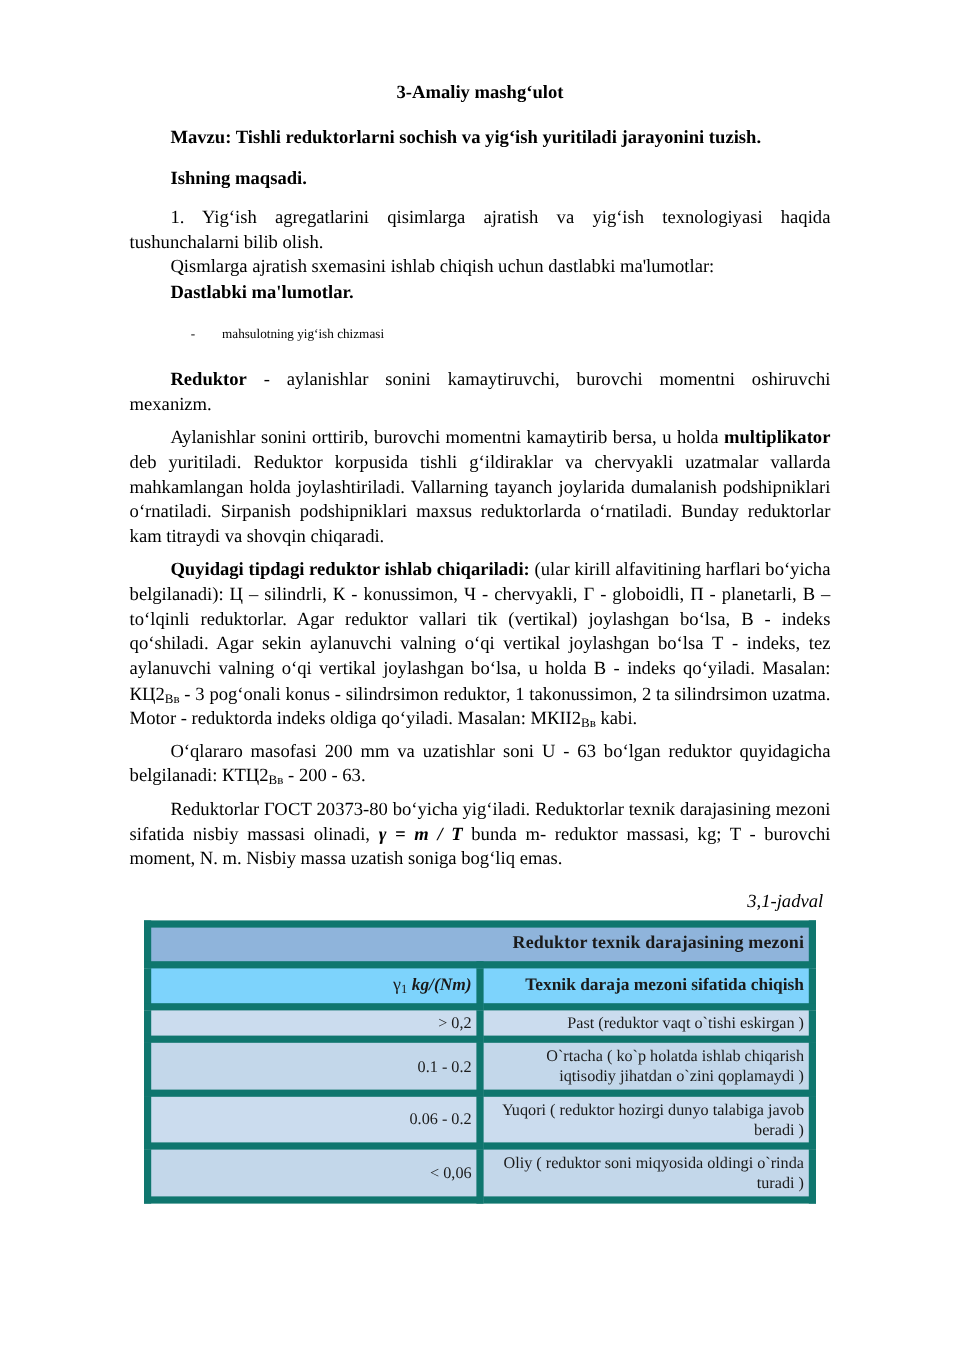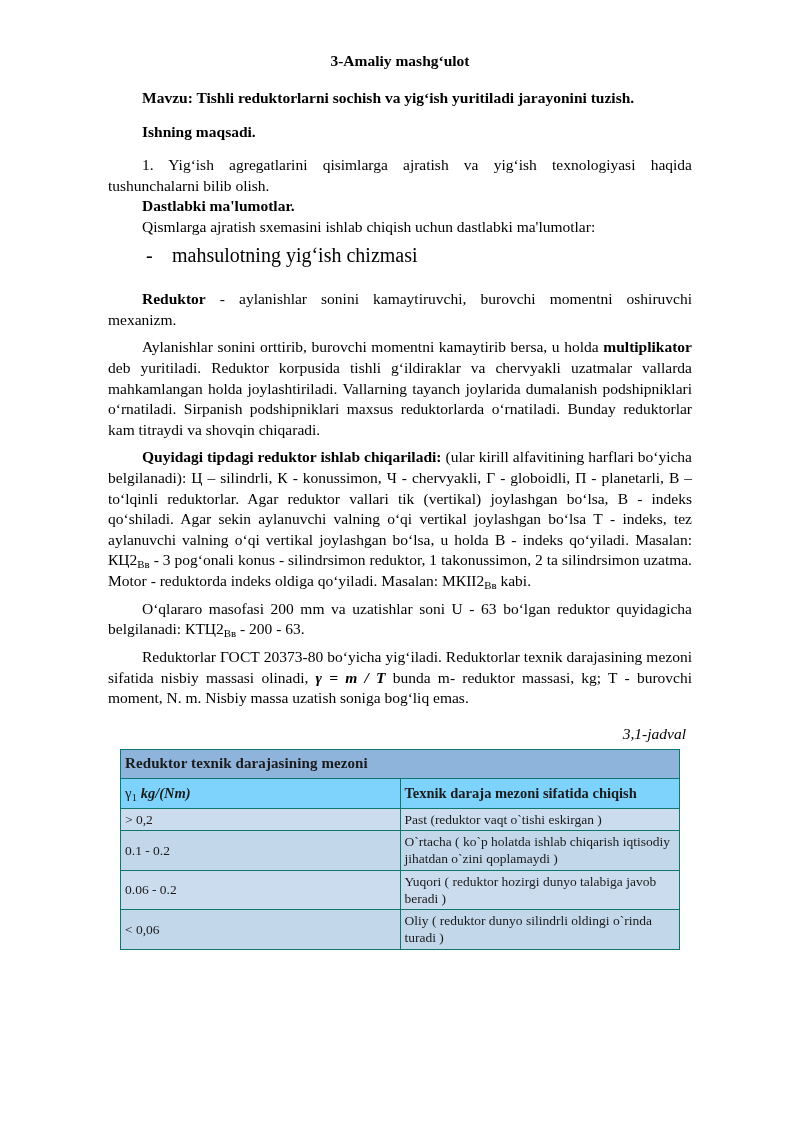--- a/index.html
+++ b/index.html
@@ -18,21 +18,21 @@
   .page {
     position: relative;
     width: 800px;
     height: 1131px;
     padding: 0;
     box-sizing: border-box;
   }
   .content {
     position: absolute;
     left: 108px;
-    top: 51px;
+    top: 68px;
     width: 584px;
   }
 
   
   .center-title {
     text-align: center;
     font-weight: bold;
     font-size: 15.5px;
     line-height: 1.35;
     margin: 0 0 16px 0;
@@ -52,23 +52,23 @@
   .gap-md { margin-top: 13px; }
   .gap-lg { margin-top: 21px; }
   b, .b { font-weight: bold; }
   .bi { font-weight: bold; font-style: italic; }
   sub {
     font-size: 0.70em;
     vertical-align: -0.25em;
     line-height: 0;
   }
   .bullet-line {
-    font-size: 20px;
+    font-size: 11px;
     line-height: 1.33;
-    margin: 4px;
+    margin: 17px;
     padding-left: 34px;
     text-indent: 0;
   }
   .bullet-dash {
     display: inline-block;
     width: 26px;
   }
   .nowrap { white-space: nowrap; }
 
   
@@ -88,23 +88,23 @@
   table.data-table {
     border-collapse: collapse;
     width: 560px;
     table-layout: fixed;
     font-family: "Liberation Serif", "DejaVu Serif", serif;
     font-size: 13.5px;
     color: #1a1a1a;
   }
   table.data-table td,
   table.data-table th {
-    border: 1px solid #0f766e;
+    border: 6px solid #0f766e;
     padding: 2px 4px;
-    text-align: left;
+    text-align: right;
     vertical-align: middle;
     line-height: 1.28;
   }
   .t-title {
     background: #8fb4db;
     font-weight: bold;
     font-size: 15px;
     height: 24px;
     letter-spacing: 0.1px;
   }
@@ -132,22 +132,22 @@
   <div class="content">
 
     <div class="center-title">3-Amaliy mashg‘ulot</div>
 
     <p class="para indent"><b>Mavzu:</b><b> Tishli reduktorlarni sochish va yig‘ish yuritiladi jarayonini tuzish.</b></p>
 
     <p class="para indent gap-md"><b>Ishning maqsadi.</b></p>
 
     <p class="para indent gap-md">1. Yig‘ish agregatlarini qisimlarga ajratish va yig‘ish texnologiyasi haqida tushunchalarni bilib olish.</p>
 
+    <p class="para indent">Qismlarga ajratish sxemasini ishlab chiqish uchun dastlabki ma'lumotlar:</p>
     <p class="para indent"><b>Dastlabki ma'lumotlar.</b></p>
-    <p class="para indent">Qismlarga ajratish sxemasini ishlab chiqish uchun dastlabki ma'lumotlar:</p>
     <p class="bullet-line"><span class="bullet-dash">-</span><span>mahsulotning yig‘ish chizmasi</span></p>
 
 
     <p class="para indent gap-lg"><b>Reduktor</b><span> - aylanishlar sonini kamaytiruvchi, burovchi momentni oshiruvchi mexanizm.</span></p>
 
     <p class="para indent gap-sm"><span>Aylanishlar sonini orttirib, burovchi momentni kamaytirib bersa, u holda </span><b>multiplikator</b><span> deb yuritiladi. Reduktor korpusida tishli g‘ildiraklar va chervyakli uzatmalar vallarda mahkamlangan holda joylashtiriladi. Vallarning tayanch joylarida dumalanish podshipniklari o‘rnatiladi. Sirpanish podshipniklari maxsus reduktorlarda o‘rnatiladi. Bunday reduktorlar kam titraydi va shovqin chiqaradi.</span></p>
 
     <p class="para indent gap-sm"><b>Quyidagi tipdagi reduktor ishlab chiqariladi:</b><span> (ular kirill alfavitining harflari bo‘yicha belgilanadi): Ц – silindrli, К - konussimon, Ч - chervyakli, Г - globoidli, П - planetarli, В – to‘lqinli reduktorlar. Agar reduktor vallari tik (vertikal) joylashgan bo‘lsa, В - indeks qo‘shiladi. Agar sekin aylanuvchi valning o‘qi vertikal joylashgan bo‘lsa Т - indeks, tez aylanuvchi valning o‘qi vertikal joylashgan bo‘lsa, u holda В - indeks qo‘yiladi. Masalan: КЦ2</span><sub>Вв</sub><span> - 3 pog‘onali konus - silindrsimon reduktor, 1 takonussimon, 2 ta silindrsimon uzatma. Motor - reduktorda indeks oldiga qo‘yiladi. Masalan: МКII2</span><sub>Вв</sub><span> kabi.</span></p>
 
     <p class="para indent gap-sm"><span>O‘qlararo masofasi 200 mm va uzatishlar soni U - 63 bo‘lgan reduktor quyidagicha belgilanadi: КТЦ2</span><sub>Вв</sub><span> - 200 - 63.</span></p>
@@ -173,20 +173,20 @@
           <tr>
             <td class="t-cell-b col-narrow">0.1 - 0.2</td>
             <td class="t-cell-b col-wide">O`rtacha ( ko`p holatda ishlab chiqarish iqtisodiy jihatdan o`zini qoplamaydi )</td>
           </tr>
           <tr>
             <td class="t-cell-a col-narrow">0.06 - 0.2</td>
             <td class="t-cell-a col-wide">Yuqori ( reduktor hozirgi dunyo talabiga javob beradi )</td>
           </tr>
           <tr>
             <td class="t-cell-b col-narrow">&lt; 0,06</td>
-            <td class="t-cell-b col-wide">Oliy ( reduktor dunyo silindrli oldingi o`rinda turadi )</td>
+            <td class="t-cell-b col-wide">Oliy ( reduktor soni miqyosida oldingi o`rinda turadi )</td>
           </tr>
         </tbody>
       </table>
     </div>
 
   </div>
 </div>
 
 </body></html>

